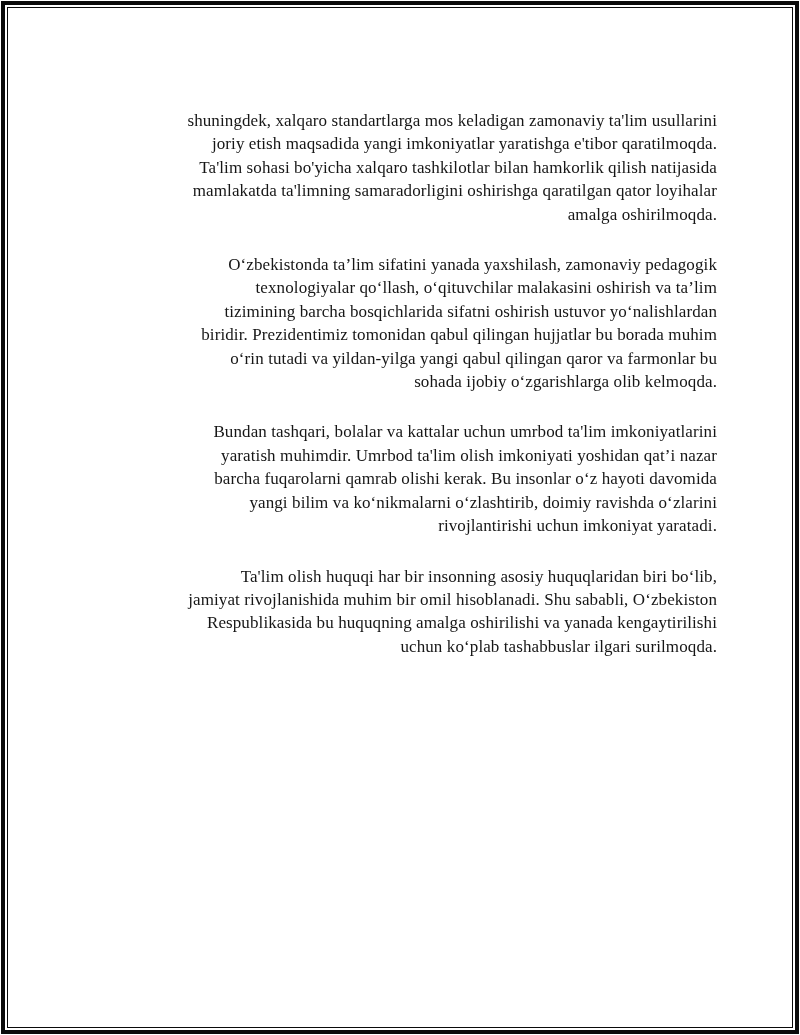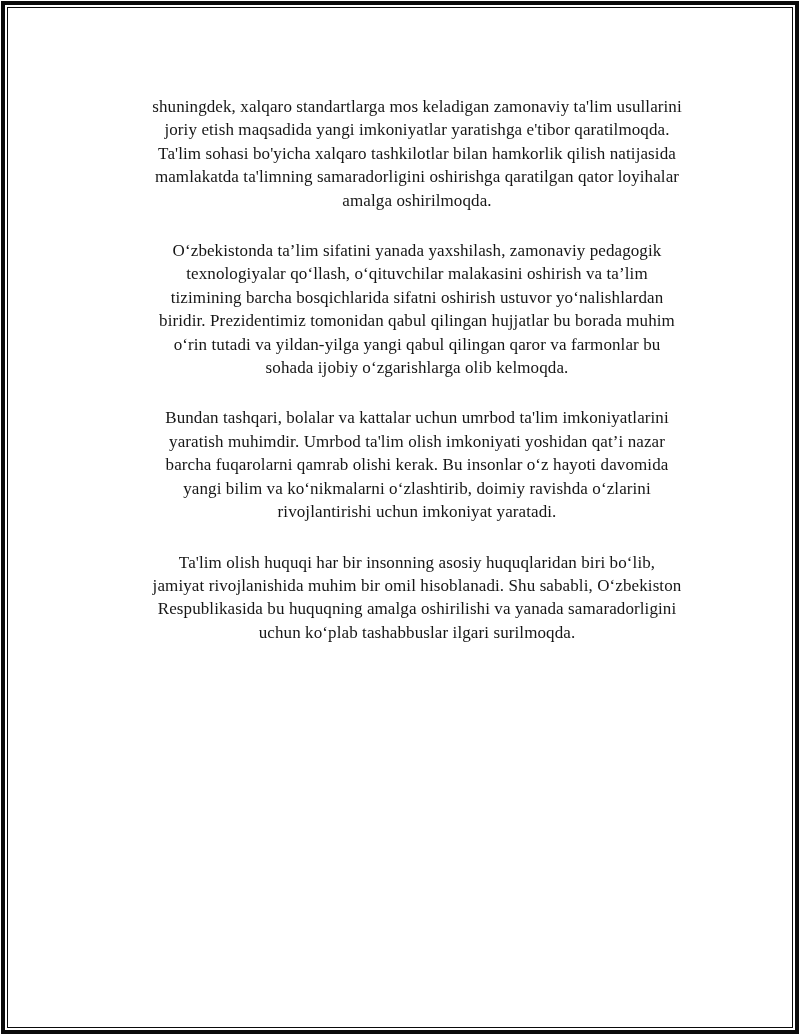--- a/index.html
+++ b/index.html
@@ -33,23 +33,23 @@
     position: absolute;
     left: 117px;
     top: 95px;
     width: 600px;
     color: #161616;
     font-size: 17px;
     line-height: 23.4px;
     letter-spacing: 0.1px;
   }
   .para {
-    margin: 0 0 27px 0;
+    margin: 14px 0 27px 0;
     white-space: pre;      
-    text-align: center;
+    text-align: right;
   }
 </style>
 </head>
 <body>
 
 <div class="page">
   <div class="frame-outer"></div>
   <div class="frame-inner"></div>
 
   <div class="content">
@@ -64,16 +64,16 @@
 biridir. Prezidentimiz tomonidan qabul qilingan hujjatlar bu borada muhim
 oʻrin tutadi va yildan-yilga yangi qabul qilingan qaror va farmonlar bu
 sohada ijobiy oʻzgarishlarga olib kelmoqda.</p>
     <p class="para">Bundan tashqari, bolalar va kattalar uchun umrbod ta'lim imkoniyatlarini
 yaratish muhimdir. Umrbod ta'lim olish imkoniyati yoshidan qat’i nazar
 barcha fuqarolarni qamrab olishi kerak. Bu insonlar oʻz hayoti davomida
 yangi bilim va koʻnikmalarni oʻzlashtirib, doimiy ravishda oʻzlarini
 rivojlantirishi uchun imkoniyat yaratadi.</p>
     <p class="para">Ta'lim olish huquqi har bir insonning asosiy huquqlaridan biri boʻlib,
 jamiyat rivojlanishida muhim bir omil hisoblanadi. Shu sababli, Oʻzbekiston
-Respublikasida bu huquqning amalga oshirilishi va yanada samaradorligini
+Respublikasida bu huquqning amalga oshirilishi va yanada kengaytirilishi
 uchun koʻplab tashabbuslar ilgari surilmoqda.</p>
   </div>
 </div>
 
 </body></html>

